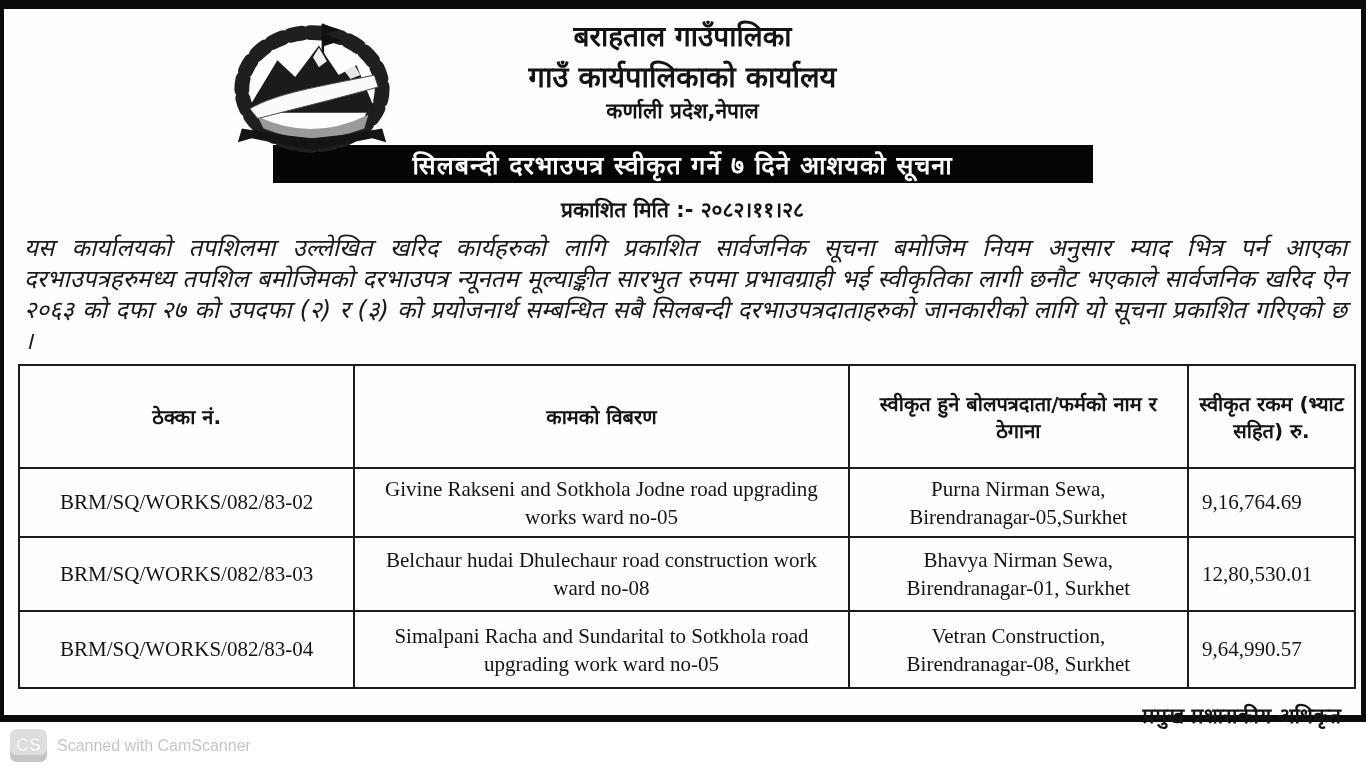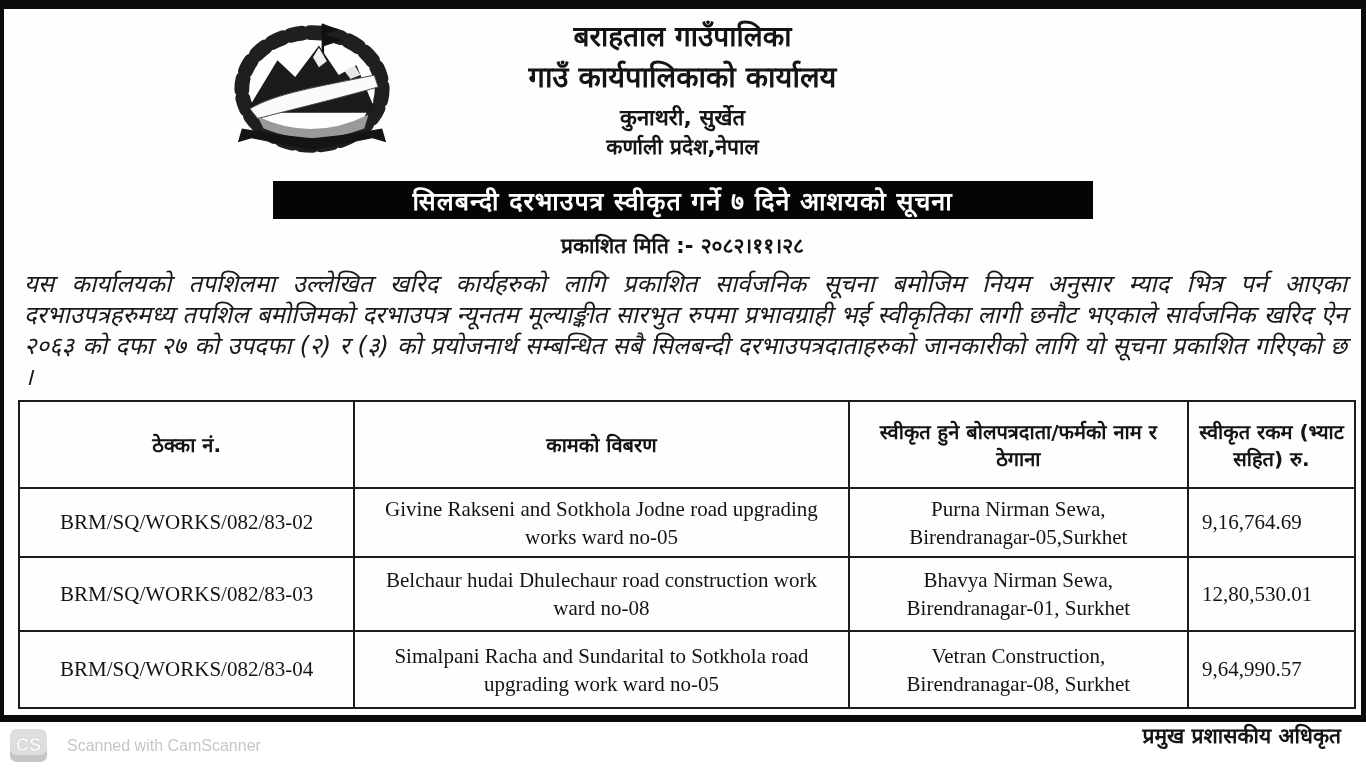--- a/index.html
+++ b/index.html
@@ -38,32 +38,32 @@
     margin: 8px 14px 0 20px; font-size: 24px; line-height: 31px;
     text-align: justify; color: #1a1a1a; font-style: italic;
   }
 
   table.notice-table {
     margin: 7px 14px 0 14px; width: 1338px;
     border-collapse: collapse; table-layout: fixed;
   }
   .notice-table td, .notice-table th { border: 2px solid #1c1c1c; vertical-align: middle; }
   .notice-table th { font-size: 20px; font-weight: 700; text-align: center; padding: 4px 8px; }
-  .notice-table .hrow { height: 87px; }
+  .notice-table .hrow { height: 103px; }
   .notice-table .r1 { height: 69px; }
   .notice-table .r2 { height: 74px; }
   .notice-table .r3 { height: 77px; }
   .cell-contract { font-size: 21px; text-align: center; padding: 2px 6px; }
   .cell-desc { font-size: 21px; text-align: center; padding: 2px 22px; line-height: 28px; }
   .cell-bidder { font-size: 21px; text-align: center; padding: 2px 8px; line-height: 28px; }
   .cell-amount { font-size: 21px; text-align: left; padding-left: 13px; border-radius: 26px; }
 
   .sign-line { text-align: right; padding-right: 20px; margin-top: 12px; font-size: 21px; font-weight: 700; line-height: 30px; }
 
-  .watermark { position: absolute; left: 10px; top: 729px; display: flex; align-items: center; gap: 20px; }
+  .watermark { position: absolute; left: 10px; top: 729px; display: flex; align-items: center; gap: 10px; }
   .cs-badge {
     width: 37px; height: 33px; border-radius: 7px;
     background: #dedede; box-shadow: inset 0 -7px 0 #c6c6c6;
     display: flex; align-items: center; justify-content: center;
     font-family: "Liberation Sans", sans-serif; font-weight: 700; font-size: 18px;
     color: #f7f7f7; text-shadow: 0 0 1px #aaaaaa;
   }
   .wm-text { font-family: "Liberation Sans", sans-serif; font-size: 16px; color: #c6c6c6; }
 </style>
 </head>
@@ -82,21 +82,20 @@
       <polygon points="118,56 128,50 134,60 124,64" fill="#e7e7e7"></polygon>
       <path d="M22,94 C50,78 90,72 148,60 L152,72 C110,84 60,96 30,104 Z" fill="#fafafa" stroke="#444444" stroke-width="1"></path>
       <path d="M30,102 Q85,128 142,100 L138,114 Q85,134 36,114 Z" fill="#9a9a9a"></path>
       <path d="M14,114 L50,120 L85,124 L120,120 L156,114 L160,128 L146,124 L85,136 L24,124 L10,128 Z" fill="#141414"></path>
     </svg>
   </div>
 
   <div class="head">
     <div class="muni np">बराहताल गाउँपालिका</div>
     <div class="office np">गाउँ कार्यपालिकाको कार्यालय</div>
-    <div class="addr1 np">कुनाथरी, सुर्खेत</div>
     <div class="addr2 np">कर्णाली प्रदेश,नेपाल</div>
   </div>
 
   <div class="banner np">
     <span>सिलबन्दी दरभाउपत्र स्वीकृत गर्ने ७ दिने आशयको सूचना</span>
   </div>
 
   <div class="pubdate np">
     <span>प्रकाशित मिति :-</span>
     <span>२०८२।११।२८</span>

